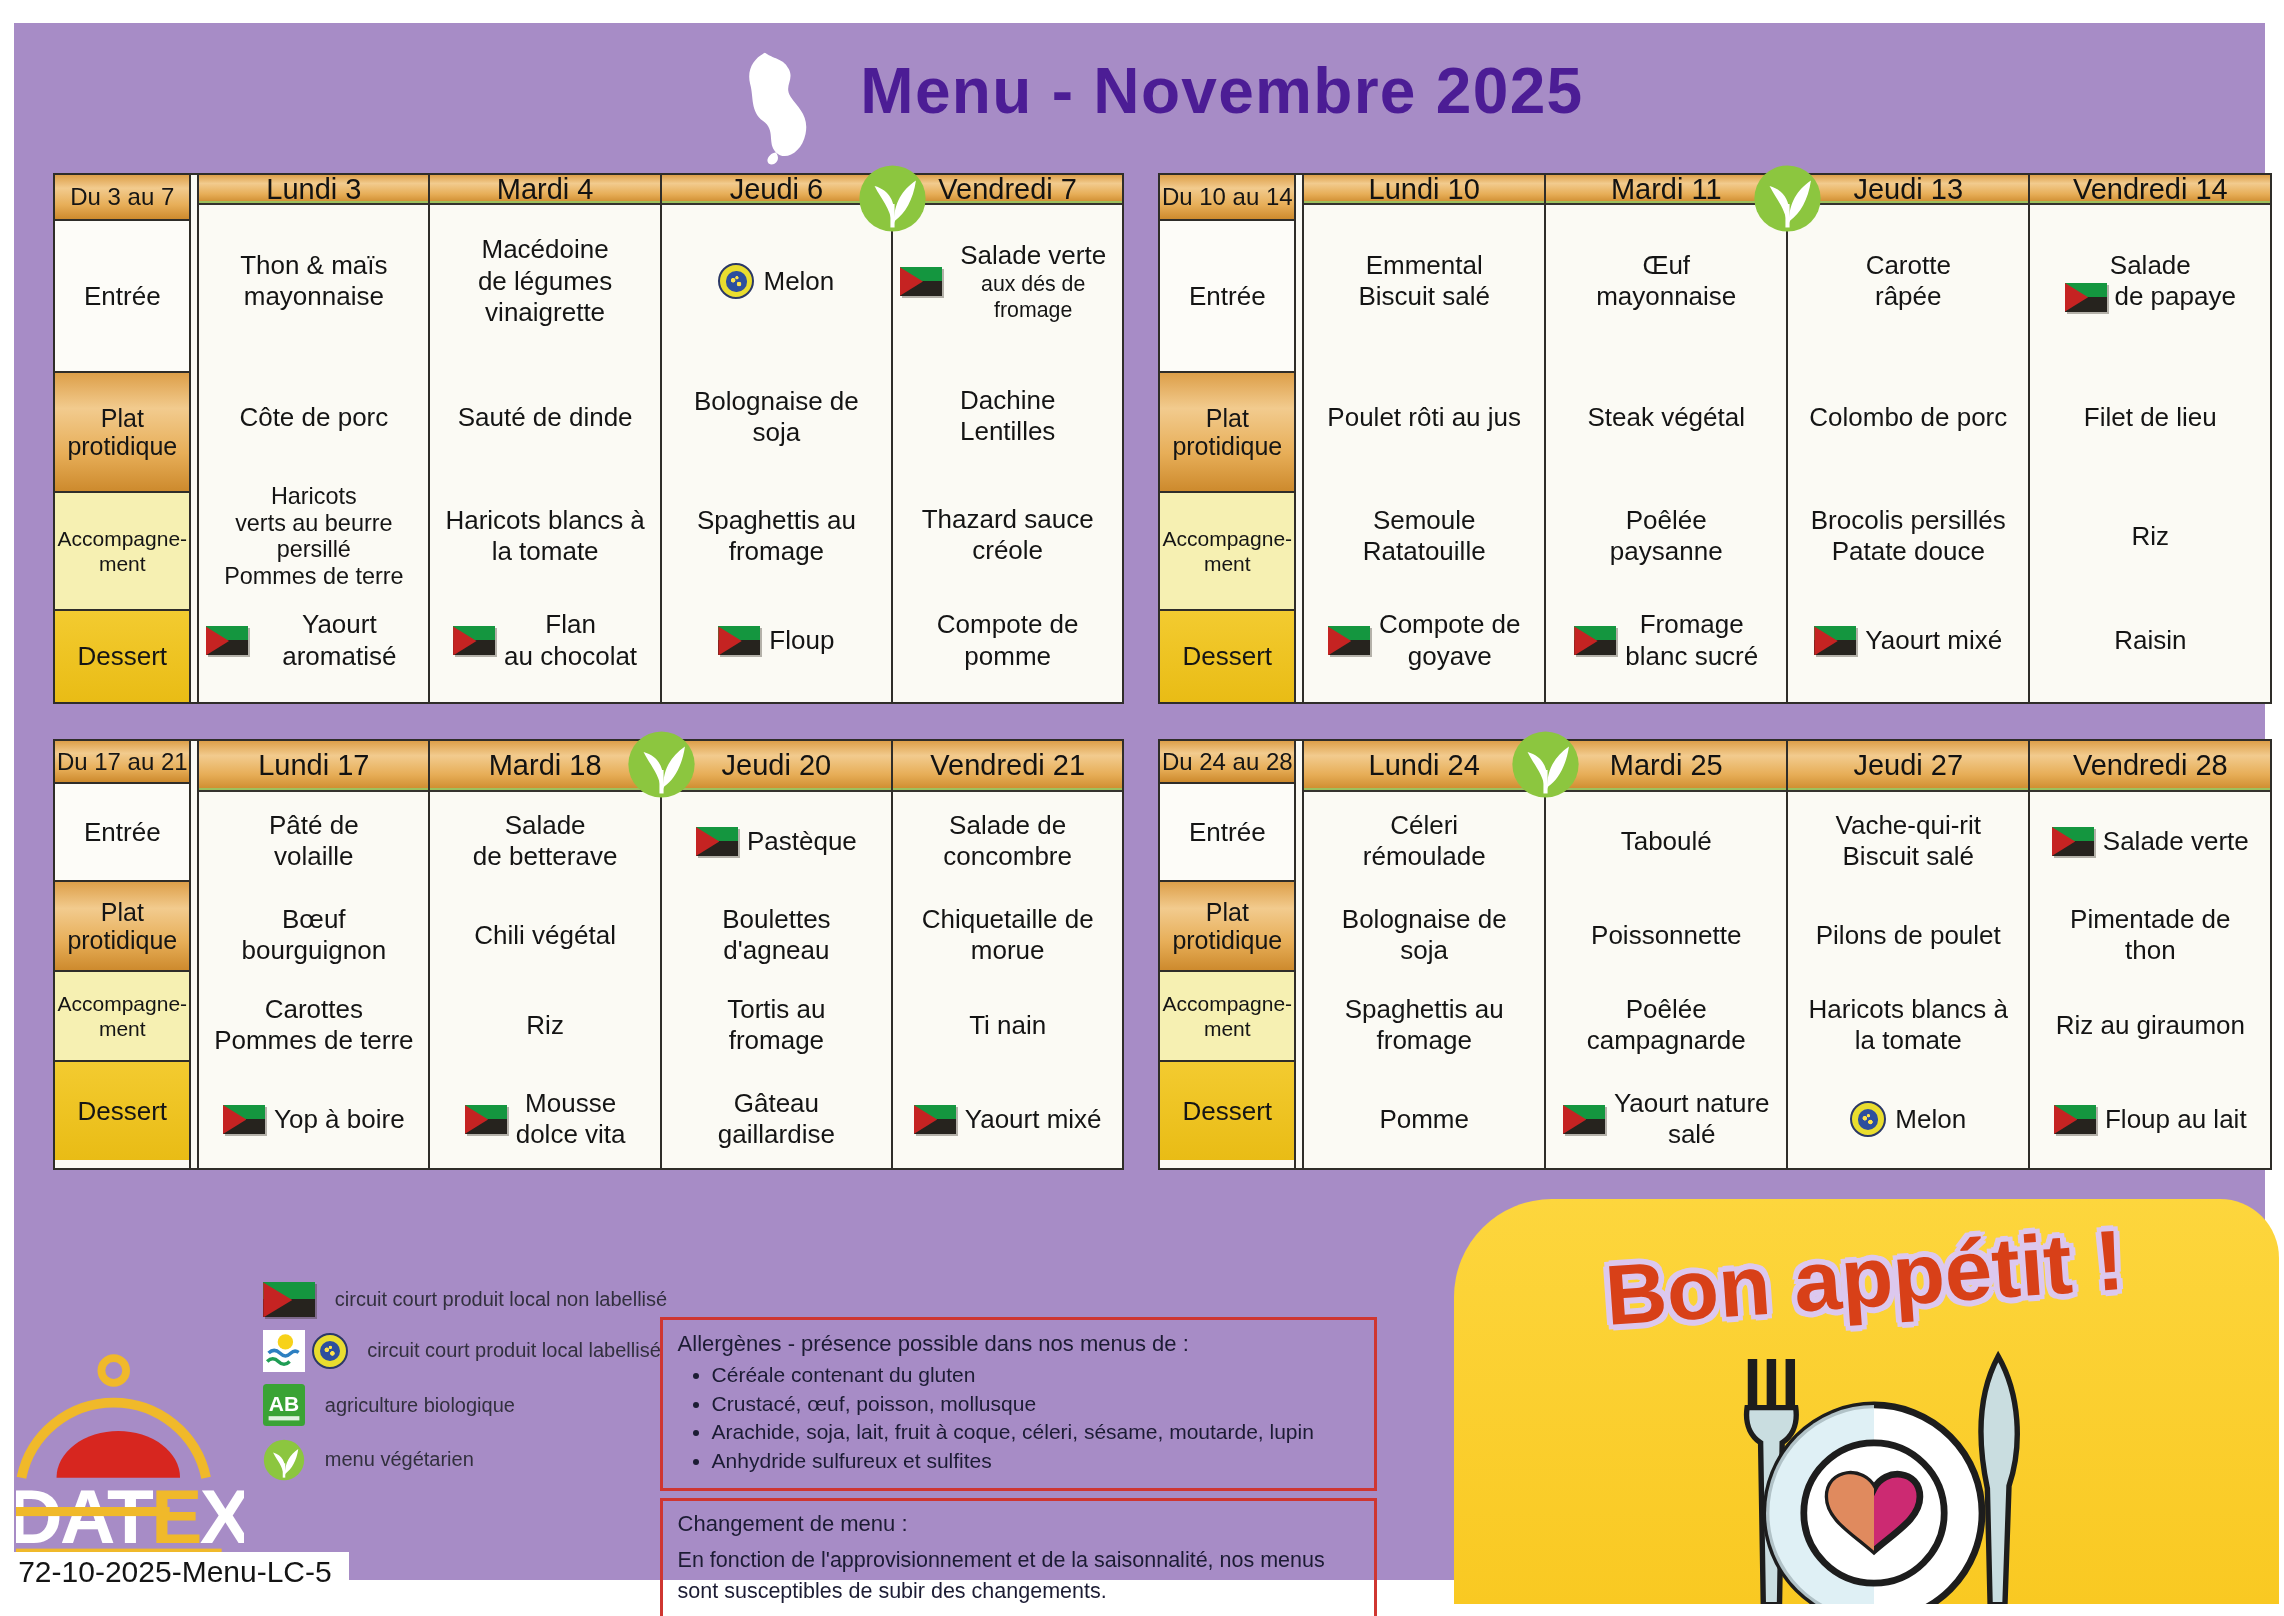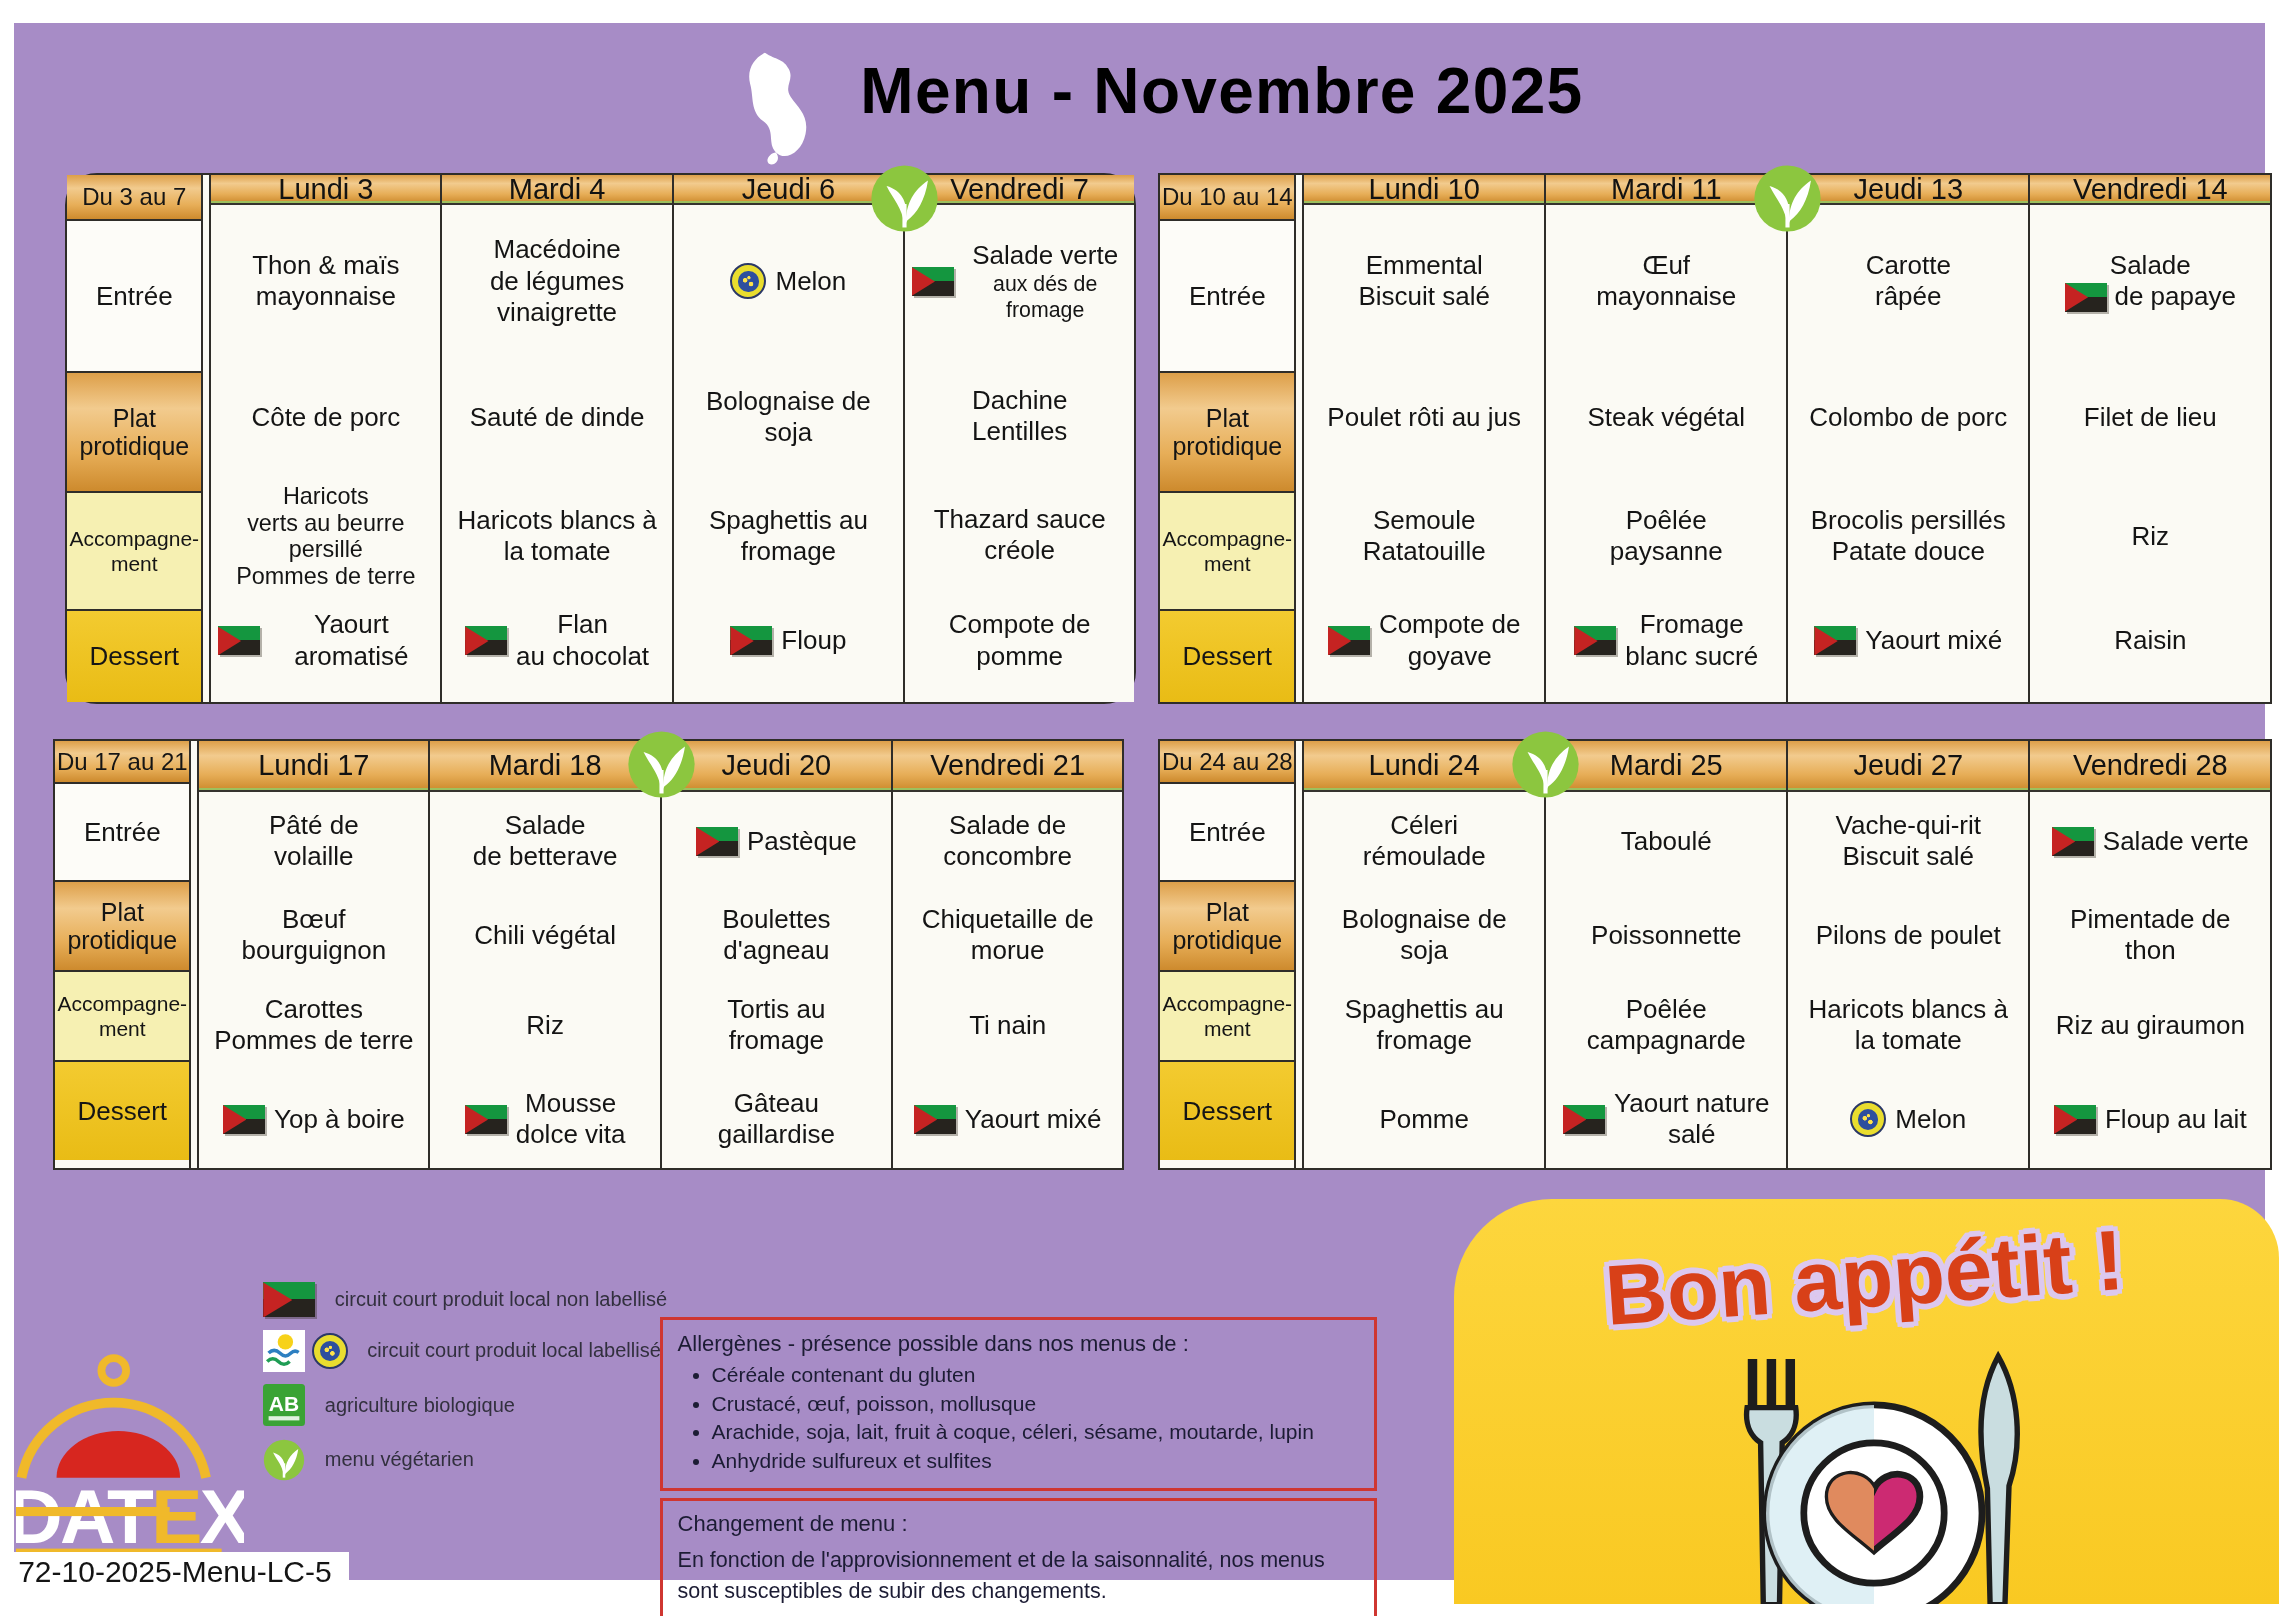--- a/index.html
+++ b/index.html
@@ -1,21 +1,21 @@
 <!DOCTYPE html>
 <html style="font-size:10.4px"><head>
 <meta charset="utf-8">
 <style>
   html,body{margin:0;padding:0;background:#ffffff;}
   body{font-family:"Liberation Sans", sans-serif;}
   #canvas{position:relative;width:2284px;height:1617px;background:#ffffff;overflow:hidden;}
   #page{position:absolute;left:14.3px;top:23.4px;width:2251px;height:1557px;background:#a78cc6;}
 
   
-  #title{position:absolute;left:846px;top:31px;font-size:64px;font-weight:700;color:#000000;letter-spacing:1.3px;}
+  #title{position:absolute;left:846px;top:31px;font-size:64px;font-weight:700;color:#4c1d95;letter-spacing:1.3px;}
   #island{position:absolute;left:713px;top:26px;width:98px;height:120px;}
 
   
   .week{position:absolute;display:flex;border:2.6px solid #2f2d29;background:#fbfaf4;box-sizing:content-box;}
   .labels{width:134px;flex:none;display:flex;flex-direction:column;border-right:2px solid #2f2d29;margin-right:5.9px;}
   .labels .lcell{display:flex;align-items:center;justify-content:center;text-align:center;white-space:pre-line;box-sizing:border-box;border-bottom:2px solid #2f2d29;color:#151515;}
   .labels .lcell:last-child{border-bottom:none;}
   .grad-orange{background:linear-gradient(180deg,#dd9f49 0%,#f2cb8e 30%,#e7ae58 68%,#cd8a2d 100%);}
   .lab-range{font-size:24px;}
   .lab-entree{background:#fdfcf8;font-size:26px;color:#23372e;}
@@ -93,21 +93,21 @@
   <div id="page">
 
     <svg id="island" viewBox="0 0 100 130">
       <path fill="#ffffff" d="M38 4 C50 12 58 10 64 22 C70 34 58 40 66 52 C74 64 86 72 82 92
         C78 112 60 122 50 112 C40 102 50 88 36 78 C22 68 26 52 22 38 C18 22 26 10 38 4 Z
         M50 112 C56 120 48 128 42 124 C38 120 44 112 50 112 Z"></path>
     </svg>
     <div id="title">Menu - Novembre 2025</div>
 
     <div id="tables">
-        <div class="week big" style="left: 51px; top: 150px; width: 1067px; border-radius: 32px;">
+        <div class="week big" style="left: 39px; top: 150px; width: 1067px;">
           <div class="labels">
             <div class="lcell lab-range grad-orange">Du 3 au 7</div>
             <div class="lcell lab-entree">Entrée</div>
             <div class="lcell lab-plat grad-orange">Plat
 protidique</div>
             <div class="lcell lab-accomp">Accompagne-
 ment</div>
             <div class="lcell lab-dessert">Dessert</div>
           </div>
           <div class="day">

